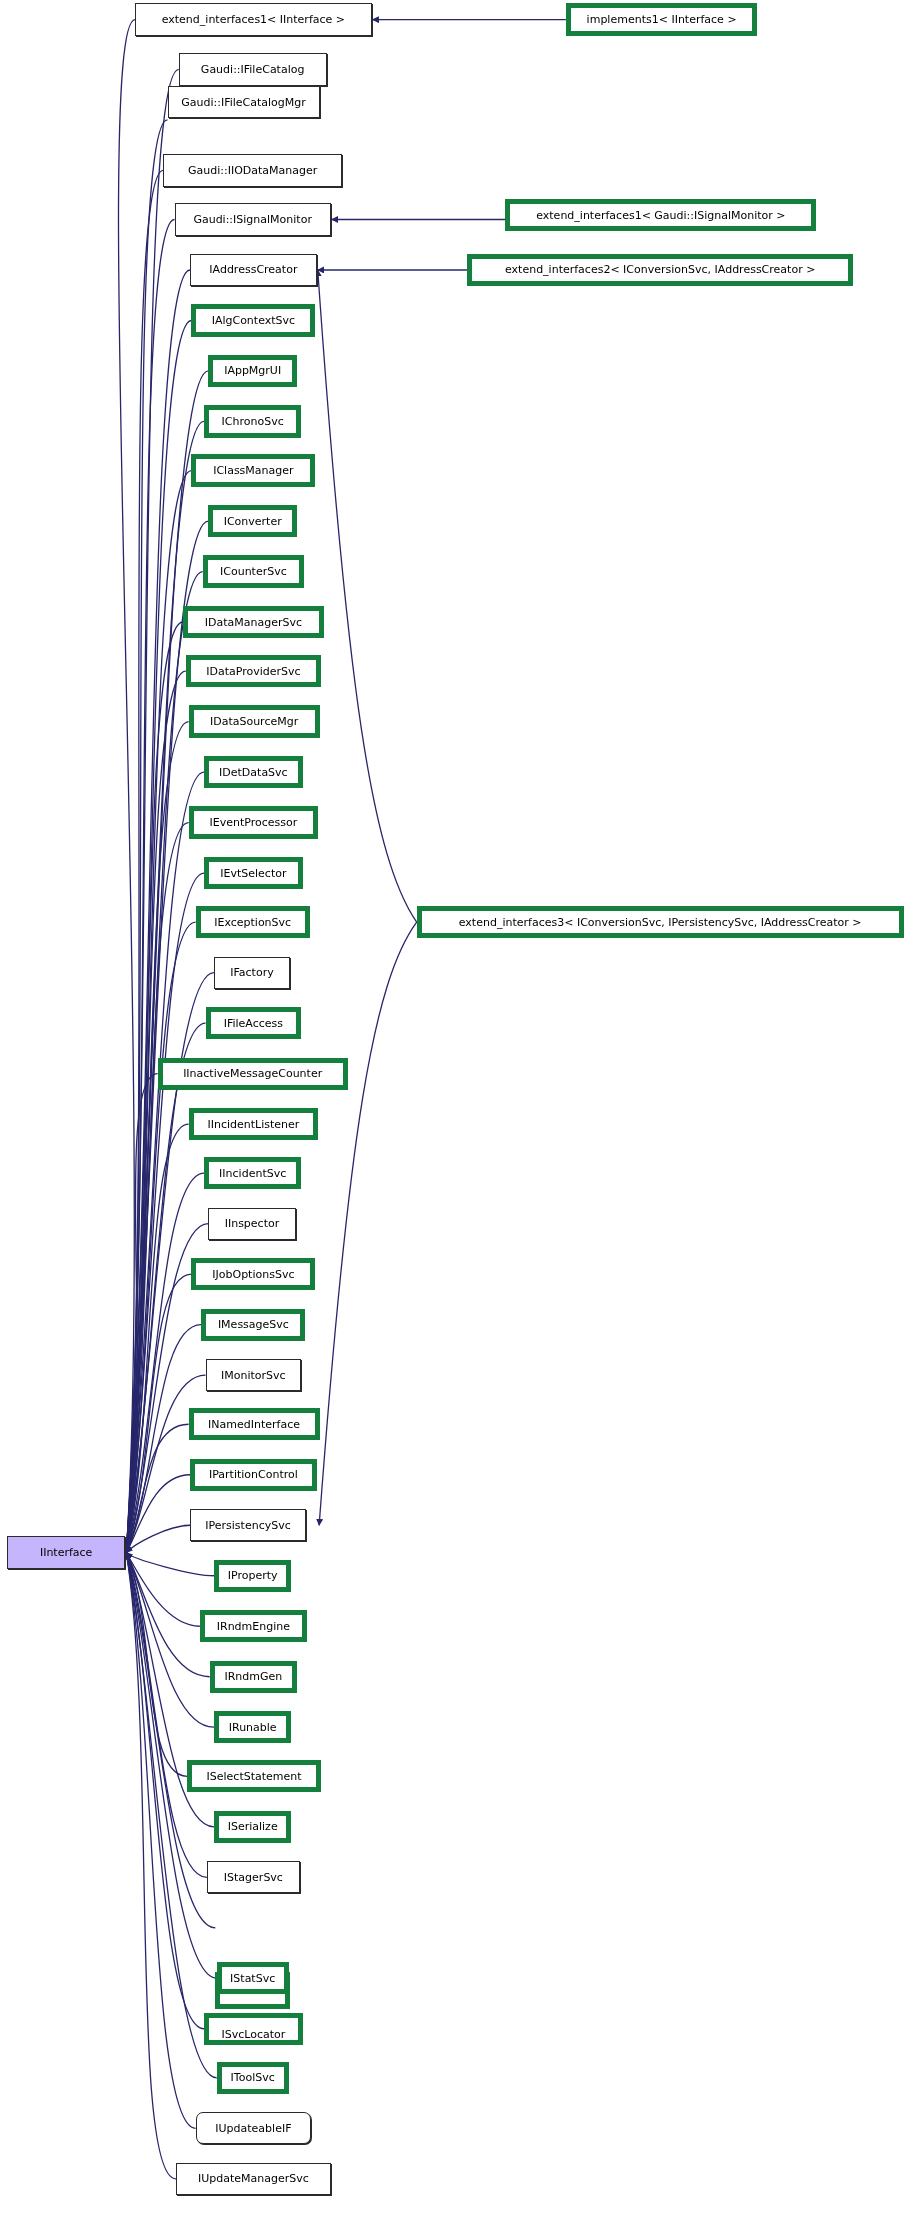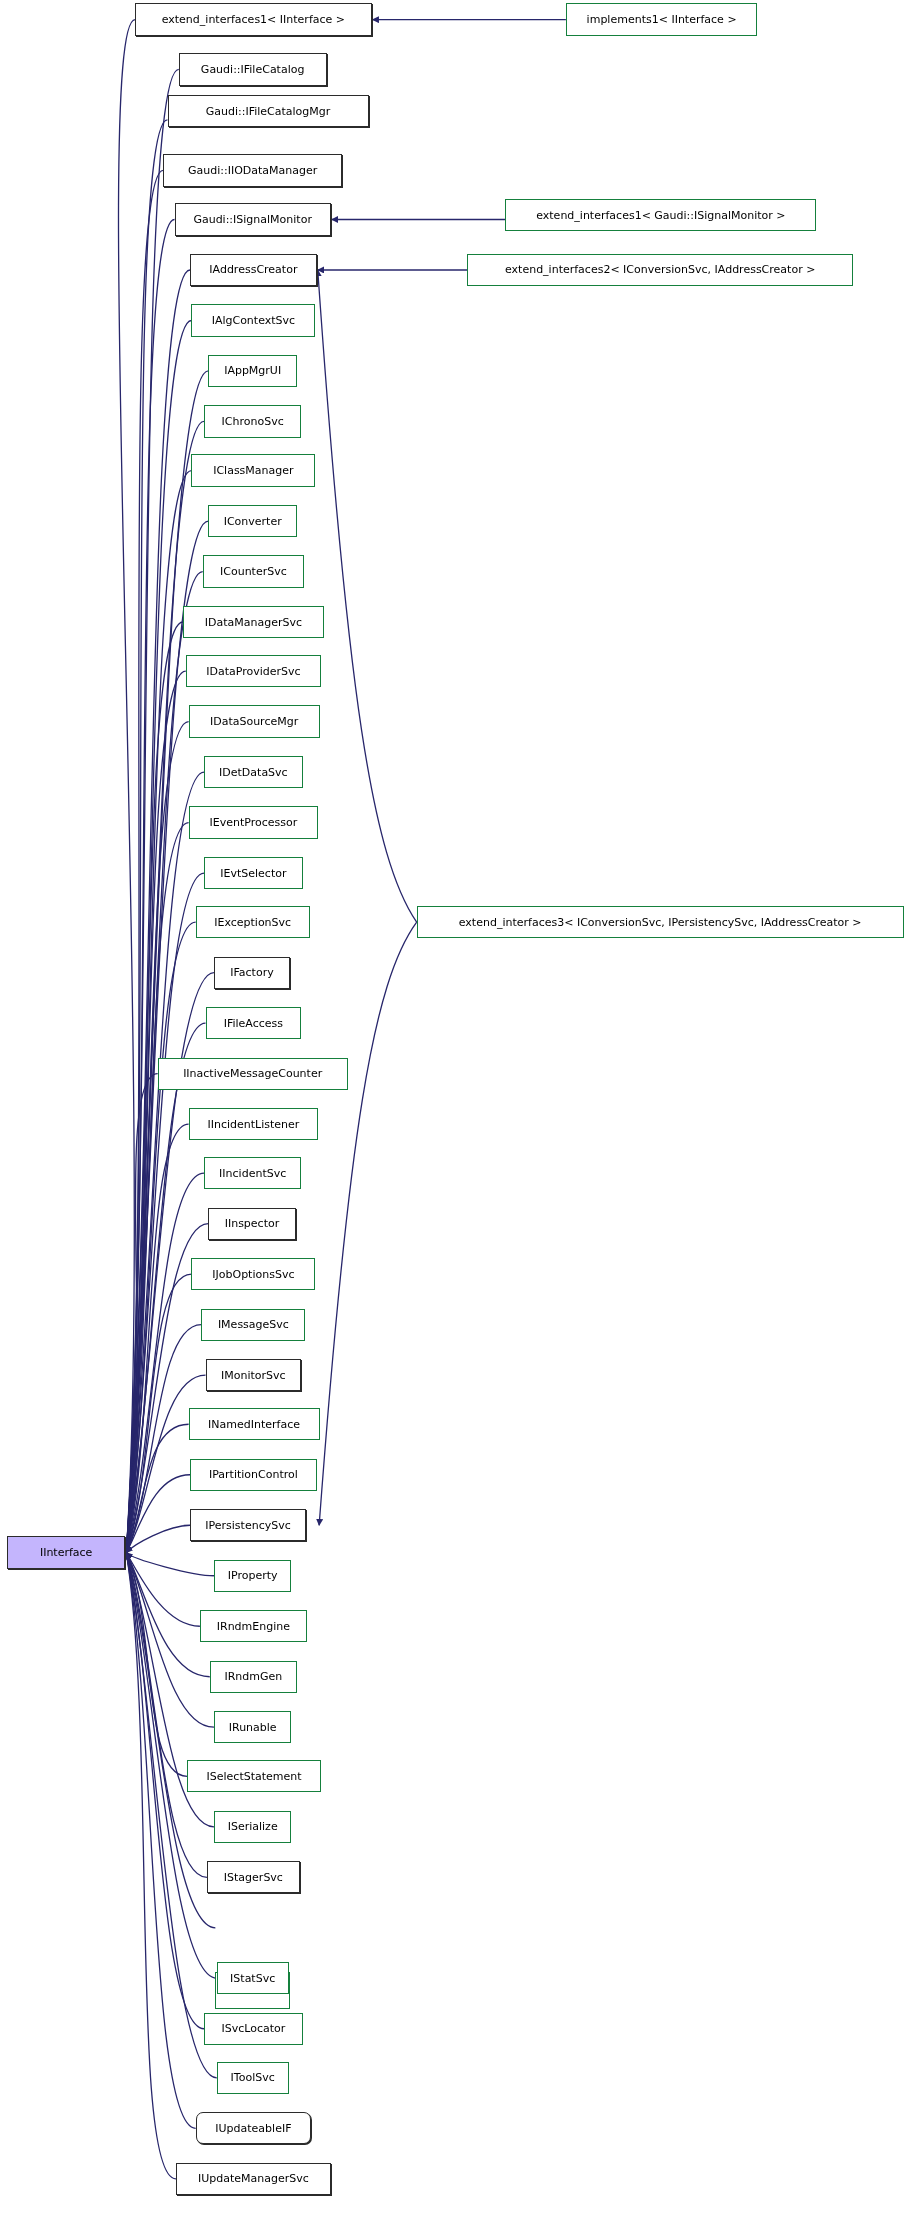--- a/index.html
+++ b/index.html
@@ -14,21 +14,21 @@
     justify-content:center;
     background:#ffffff;
     border:1px solid #000000;
     font-size:11px;
     line-height:1;
     color:#000000;
     white-space:nowrap;
     letter-spacing:0px;
   }
   .node.black{border:1px solid #2b2b2b;box-shadow:1px 1px 0 0 #2b2b2b;}
-  .node.red{border:1px solid #15803d;}
+  .node.red{border:5px solid #15803d;}
   .node.root{
     background:#c4b5fd;
     border:1px solid #2b2b2b;
     box-shadow:1px 1px 0 0 #2b2b2b;
   }
 </style>
 </head>
 <body>
 
 <div id="graph">
@@ -94,21 +94,21 @@
       </div>
       <div class="node black" style="left: 135.138px; top: 2.80506px; width: 236.492px; height: 33.6608px;">
         <span>extend_interfaces1&lt; IInterface &gt;</span>
       </div>
       <div class="node red" style="left: 565.892px; top: 2.80506px; width: 191.446px; height: 33.6608px;">
         <span>implements1&lt; IInterface &gt;</span>
       </div>
       <div class="node black" style="left: 178.777px; top: 53.2962px; width: 147.808px; height: 32.2582px;">
         <span>Gaudi::IFileCatalog</span>
       </div>
-      <div class="node black" style="left: 167.515px; top: 95px; width: 201px; height: 32.2582px;">
+      <div class="node black" style="left: 167.515px; top: 86px; width: 152px; height: 32.2582px;">
         <span>Gaudi::IFileCatalogMgr</span>
       </div>
       <div class="node black" style="left: 163.292px; top: 154.278px; width: 178.777px; height: 32.2582px;">
         <span>Gaudi::IIODataManager</span>
       </div>
       <div class="node black" style="left: 174.554px; top: 203.367px; width: 156.254px; height: 32.2582px;">
         <span>Gaudi::ISignalMonitor</span>
       </div>
       <div class="node red" style="left: 505.362px; top: 199px; width: 311.1px; height: 32.2582px;">
         <span>extend_interfaces1&lt; Gaudi::ISignalMonitor &gt;</span>
@@ -217,21 +217,21 @@
       </div>
       <div class="node black" style="left: 206.931px; top: 1861.16px; width: 92.9077px; height: 32.2582px;">
         <span>IStagerSvc</span>
       </div>
       <div class="node red" style="left: 215.377px; top: 1972px; width: 74.6077px; height: 37px;">
         <span>IStateful</span>
       </div>
       <div class="node red" style="left: 216.785px; top: 1962.14px; width: 71.7923px; height: 32.2582px;">
         <span>IStatSvc</span>
       </div>
-      <div class="node red" style="left: 204.115px; top: 2012.63px; width: 98.5385px; height: 32.2582px;">
+      <div class="node red" style="left: 204.115px; top: 2012.63px; width: 98.5385px; height: 32.2582px; align-items: flex-end;">
         <span>ISvcLocator</span>
       </div>
       <div class="node red" style="left: 216.785px; top: 2061.72px; width: 71.7923px; height: 32.2582px;">
         <span>IToolSvc</span>
       </div>
       <div class="node black" style="left: 195.669px; top: 2112.21px; width: 115.431px; height: 32.2582px; border-radius: 7px;">
         <span>IUpdateableIF</span>
       </div>
       <div class="node black" style="left: 175.962px; top: 2162.7px; width: 154.846px; height: 32.2582px;">
         <span>IUpdateManagerSvc</span>

